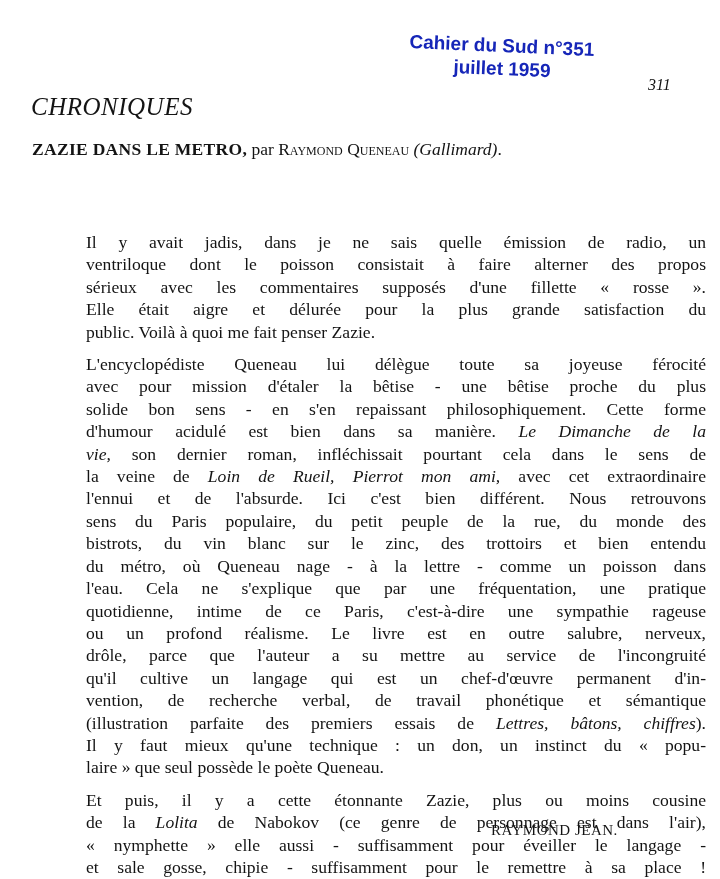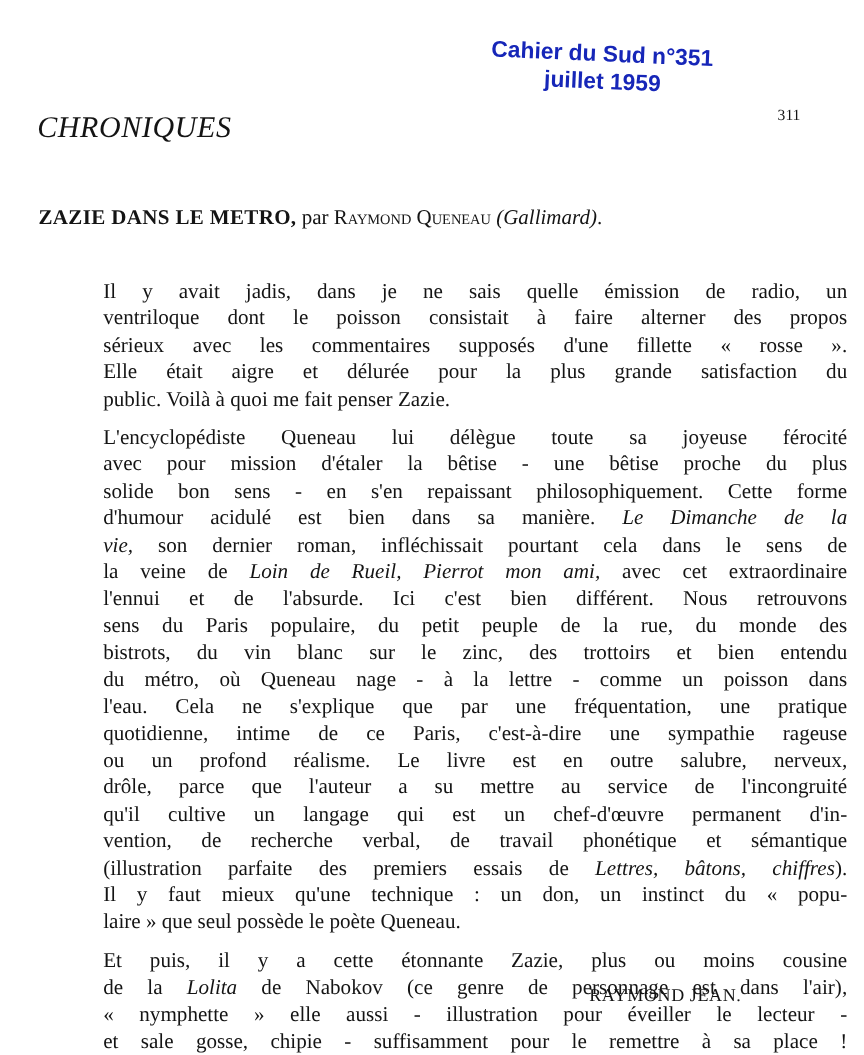--- a/index.html
+++ b/index.html
@@ -4,22 +4,22 @@
 <style>
   html, body { margin: 0; padding: 0; background: #ffffff; }
   body { width: 720px; height: 879px; position: relative; overflow: hidden;
          font-family: "Liberation Serif", "DejaVu Serif", serif; color: #141414; }
   .stamp { position: absolute; left: 410px; top: 30px; width: 230px;
            font-family: "Liberation Sans", "DejaVu Sans", sans-serif; font-weight: bold;
            color: #1626b8; font-size: 19px; line-height: 23px; transform: rotate(2.5deg); transform-origin: left top; }
   .stamp .l1 { display: block; }
   .stamp .l2 { display: block; padding-left: 45px; }
   .running-head { position: absolute; left: 31px; top: 93px; font-style: italic; font-size: 25px; letter-spacing: 0.5px; }
-  .page-num { position: absolute; left: 648px; top: 88px; font-size: 13px; }
-  .title { position: absolute; left: 32px; top: 139px; font-size: 17.5px; white-space: nowrap; margin-top: 32px; }
+  .page-num { position: absolute; left: 648px; top: 76px; font-size: 16px; font-style: italic; }
+  .title { position: absolute; left: 32px; top: 139px; font-size: 17.5px; white-space: nowrap; }
   .title .t-main { font-weight: bold; letter-spacing: 0.3px; }
   .title .t-author { font-variant: small-caps; }
   .title .t-pub { font-style: italic; }
   .body { position: absolute; left: 52px; top: 183px; width: 654px; font-size: 17.6px; line-height: 22.4px; text-align: justify; margin-top: 48px; }
   .body p { margin: 0 0 10px 0; text-indent: 34px; }
   .body .ln { display: block; text-align-last: justify; white-space: nowrap; }
   .body .ln.last { text-align-last: left; }
   .body i { font-style: italic; }
   .signature { position: absolute; left: 491px; top: 822px; font-size: 15px; letter-spacing: 0.5px; }
 </style>
@@ -63,18 +63,18 @@
     <span class="ln">drôle, parce que l'auteur a su mettre au service de l'incongruité</span>
     <span class="ln">qu'il cultive un langage qui est un chef-d'œuvre permanent d'in-</span>
     <span class="ln">vention, de recherche verbal, de travail phonétique et sémantique</span>
     <span class="ln"><span>(illustration parfaite des premiers essais de </span><i>Lettres, bâtons, chiffres</i><span>).</span></span>
     <span class="ln">Il y faut mieux qu'une technique : un don, un instinct du « popu-</span>
     <span class="ln last">laire » que seul possède le poète Queneau.</span>
   </p>
   <p>
     <span class="ln">Et puis, il y a cette étonnante Zazie, plus ou moins cousine</span>
     <span class="ln"><span>de la </span><i>Lolita</i><span> de Nabokov (ce genre de personnage est dans l'air),</span></span>
-    <span class="ln">« nymphette » elle aussi - illustration pour éveiller le lecteur -</span>
+    <span class="ln">« nymphette » elle aussi - suffisamment pour éveiller le langage -</span>
     <span class="ln">et sale gosse, chipie - suffisamment pour le remettre à sa place !</span>
   </p>
 </div>
 
 <div class="signature">RAYMOND JEAN.</div>
 
 </body></html>

